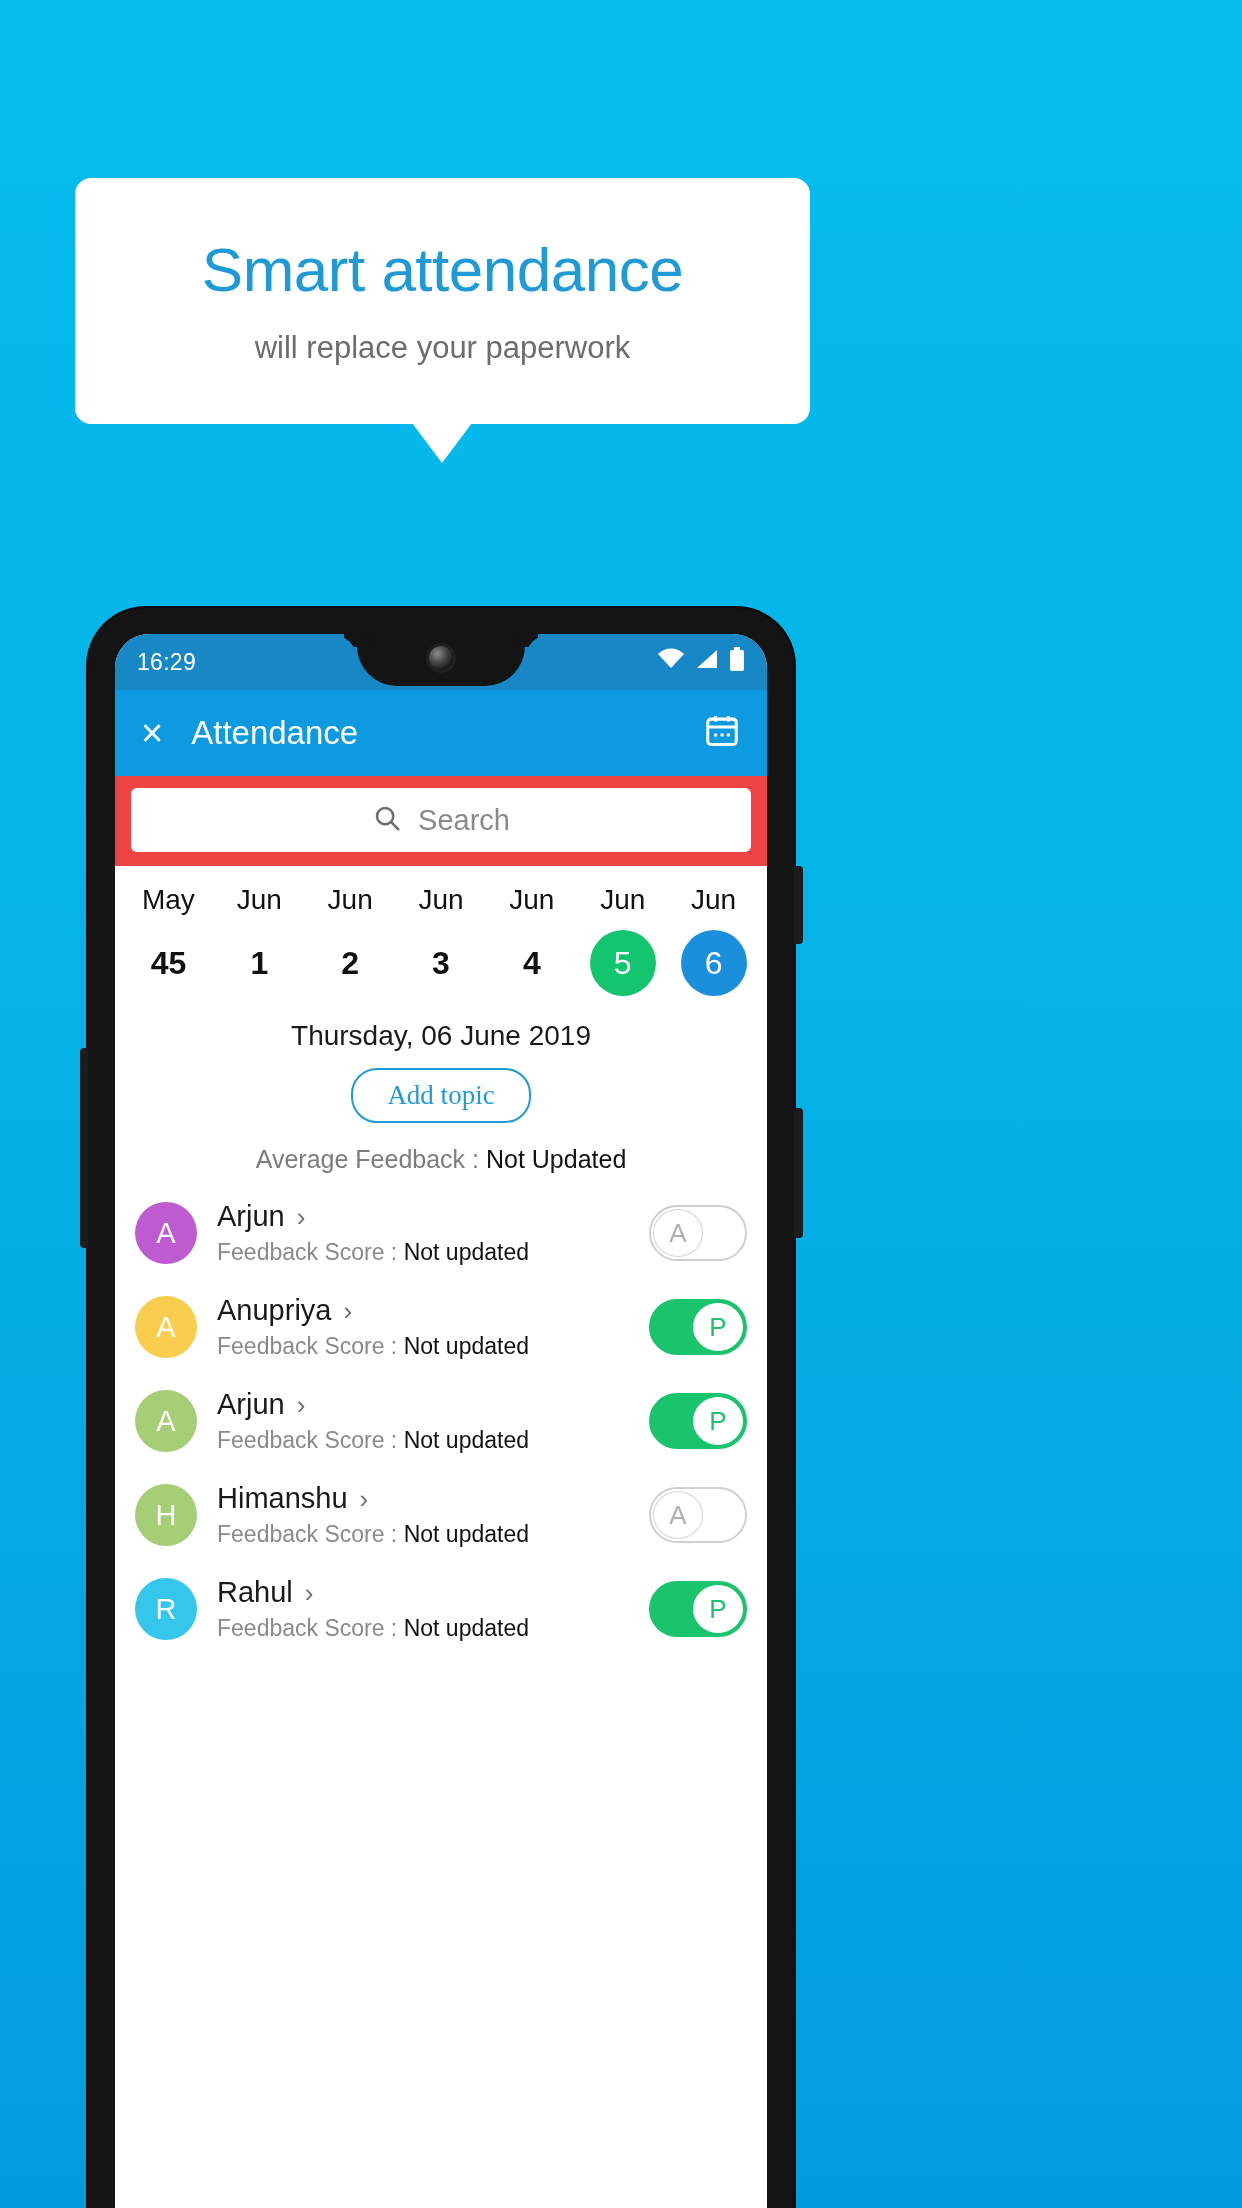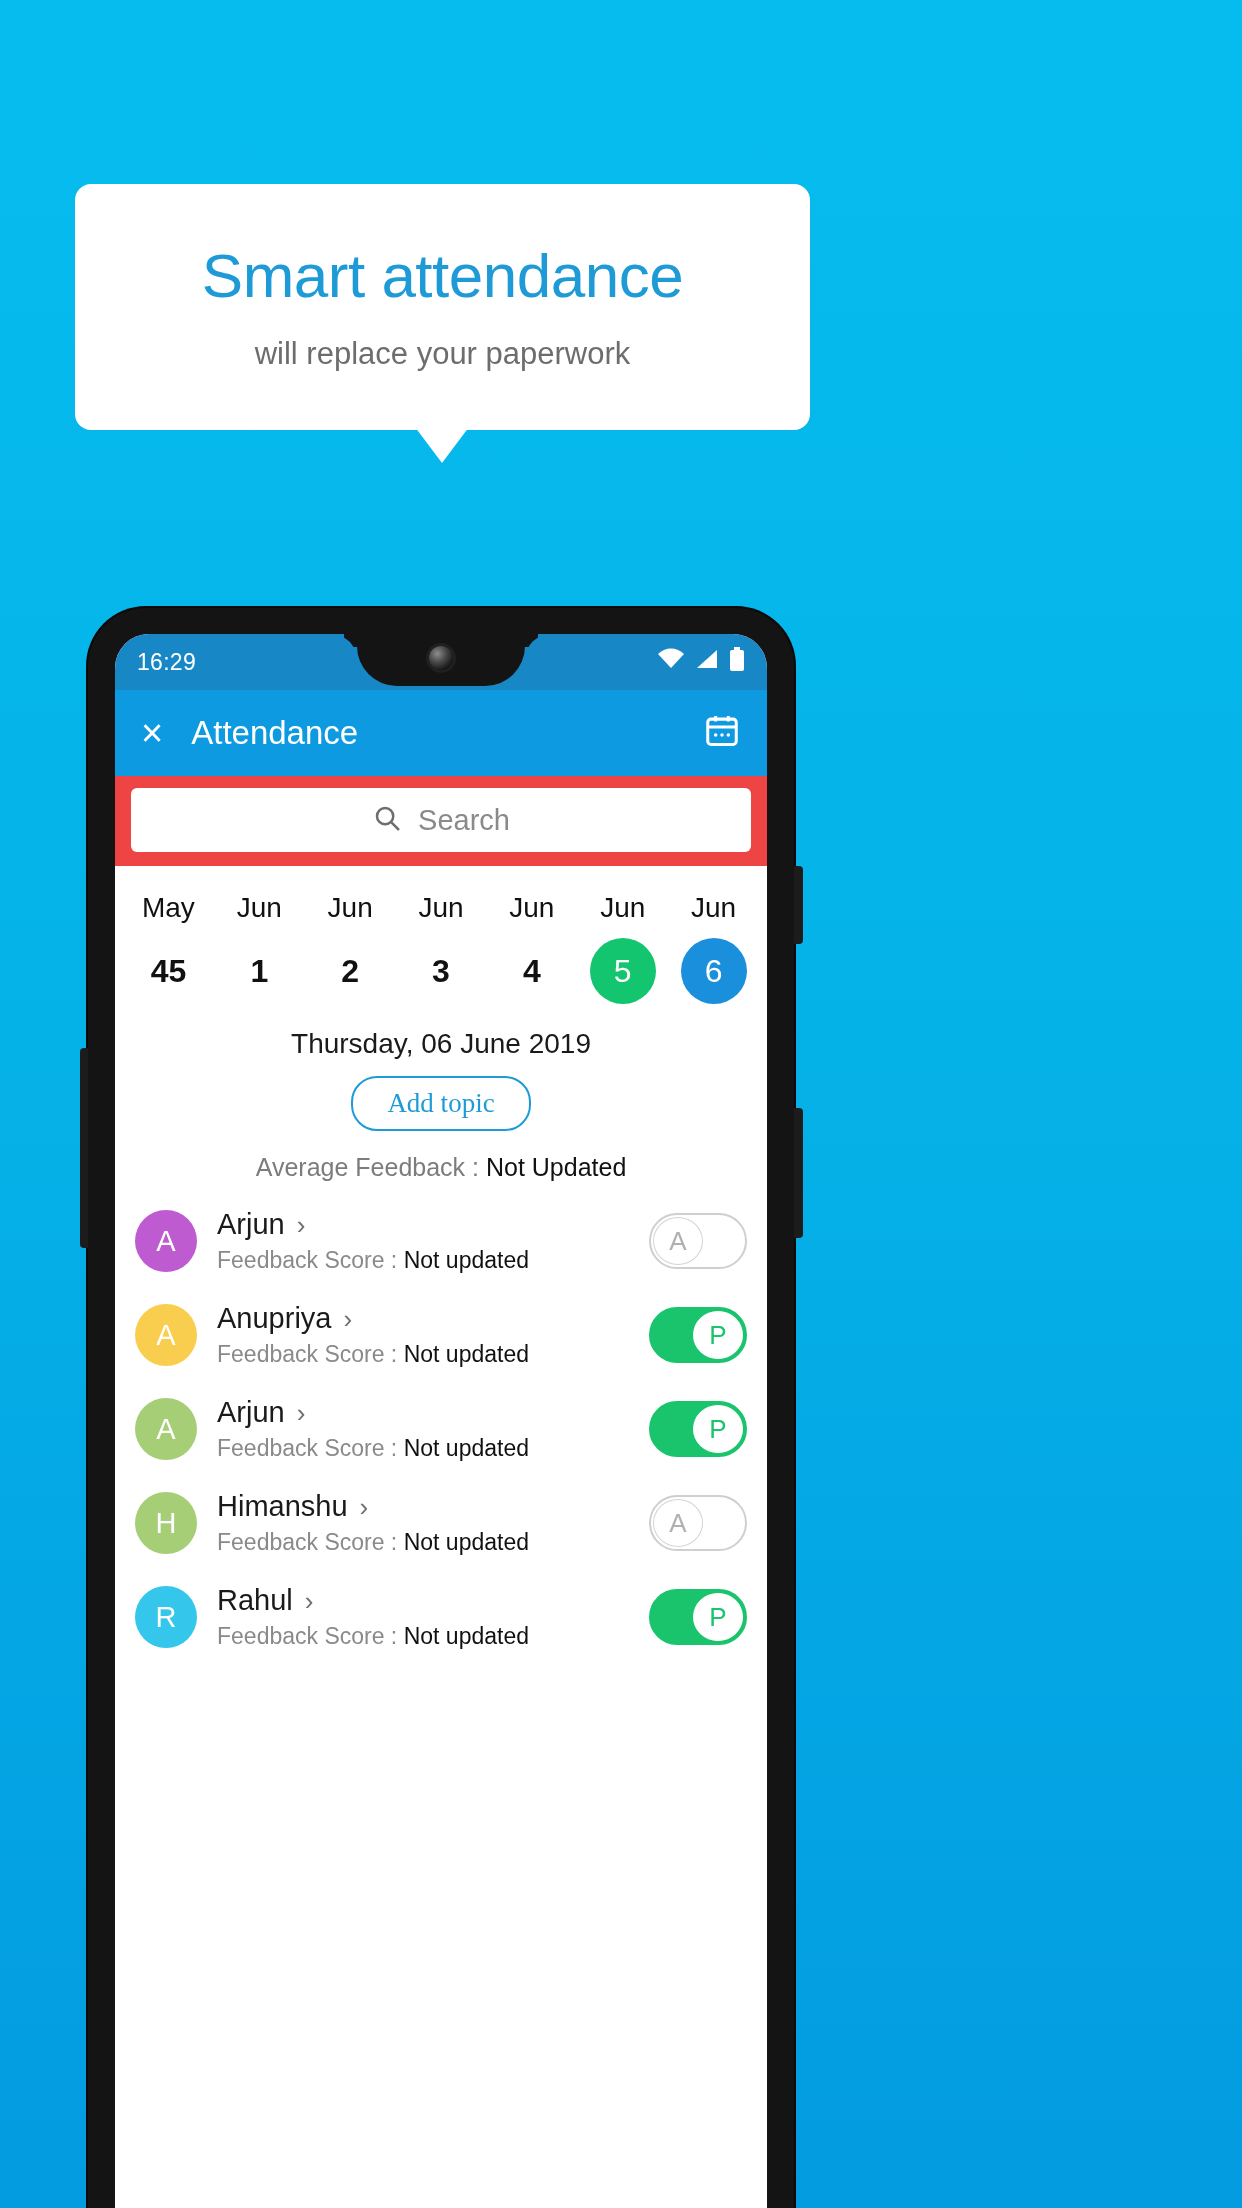--- a/index.html
+++ b/index.html
@@ -13,21 +13,21 @@
 
   
   .bg {
     position: absolute; inset: 0;
     background: linear-gradient(180deg, #06BCEE 0%, #05B3E8 45%, #039BE0 100%);
   }
 
   
   .promo-card {
     position: absolute;
-    left: 75px; top: 184px;
+    left: 75px; top: 178px;
     width: 735px; height: 246px;
     background: #ffffff;
     border-radius: 16px;
     display: flex;
     flex-direction: column;
     align-items: center;
     justify-content: center;
   }
   .promo-title {
     font-size: 62px;
@@ -182,21 +182,20 @@
     display: flex;
     padding: 18px 8px 8px 8px;
     background: #ffffff;
   }
   .date-cell {
     flex: 1;
     display: flex;
     flex-direction: column;
     align-items: center;
     gap: 14px;
-    margin-top: 8px;
   }
   .date-month {
     font-size: 28px;
     color: #111111;
     font-weight: 400;
   }
   .date-num {
     width: 66px; height: 66px;
     border-radius: 50%;
     display: flex; align-items: center; justify-content: center;

